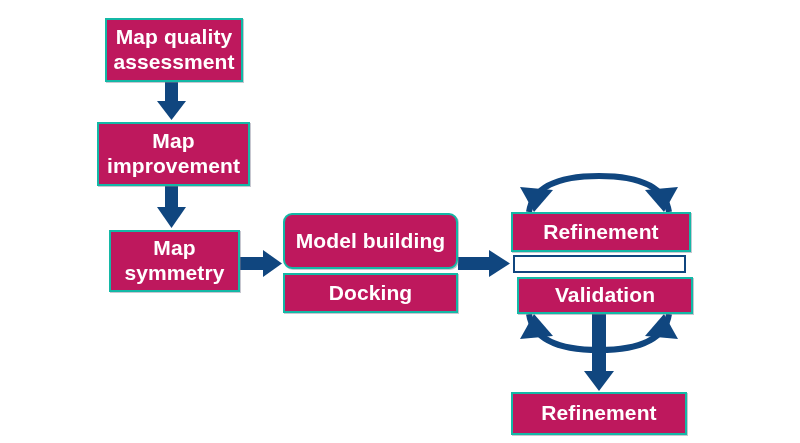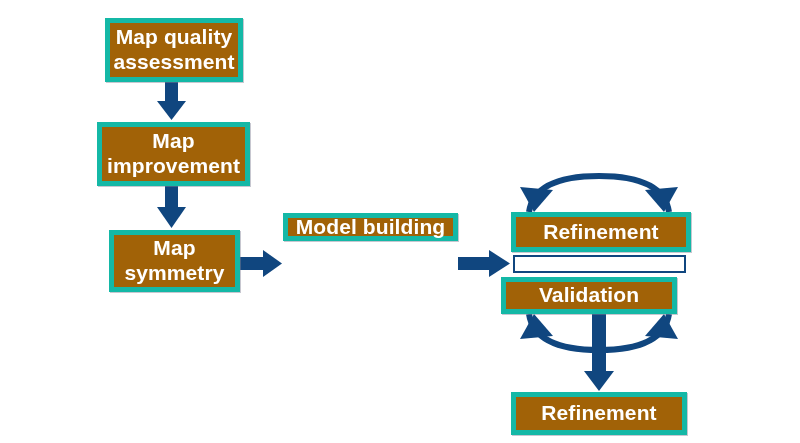--- a/index.html
+++ b/index.html
@@ -14,32 +14,32 @@
   #canvas {
     position: relative;
     width: 800px;
     height: 443px;
     background: #ffffff;
     overflow: hidden;
   }
   .node {
     position: absolute;
     box-sizing: border-box;
-    background: #a16207;
+    background: #be185d;
     color: #ffffff;
     display: flex;
     align-items: center;
     justify-content: center;
     text-align: center;
     line-height: 1.18;
     font-size: 21px;
     font-weight: 600;
     letter-spacing: 0.1px;
     white-space: pre-line;
-    border: 5px solid #14b8a6;
+    border: 2px solid #14b8a6;
   }
   .node-shadow {
     box-shadow: 1px 1px 0 rgba(130,130,150,0.45);
   }
   .spacer-bar {
     position: absolute;
     box-sizing: border-box;
     background: #ffffff;
     border: 2px solid #10467f;
   }
@@ -103,24 +103,25 @@
 
   <div class="node node-shadow" style="left:105px; top:18px; width:138px; height:64px;">Map quality
 assessment</div>
 
   <div class="node node-shadow" style="left:97px; top:122px; width:153px; height:64px;">Map
 improvement</div>
 
   <div class="node node-shadow" style="left:109px; top:230px; width:131px; height:62px;">Map
 symmetry</div>
 
-  <div class="node node-shadow" style="left:283px; top:213px; width:175px; height:28px;">Model building</div>
+  <div class="node node-shadow" style="left:283px; top:213px; width:175px; height:56px;border-radius:9px;">Model building</div>
 
+  <div class="node node-shadow" style="left:283px; top:273px; width:175px; height:40px;">Docking</div>
 
   <div class="node node-shadow" style="left:511px; top:212px; width:180px; height:40px;">Refinement</div>
 
   <div class="spacer-bar" style="left:513px; top:255px; width:173px; height:18px;"></div>
 
-  <div class="node node-shadow" style="left:501px; top:277px; width:176px; height:37px;">Validation</div>
+  <div class="node node-shadow" style="left:517px; top:277px; width:176px; height:37px;">Validation</div>
 
   <div class="node node-shadow" style="left:511px; top:392px; width:176px; height:43px;">Refinement</div>
 
 </div>
 
 </body></html>

